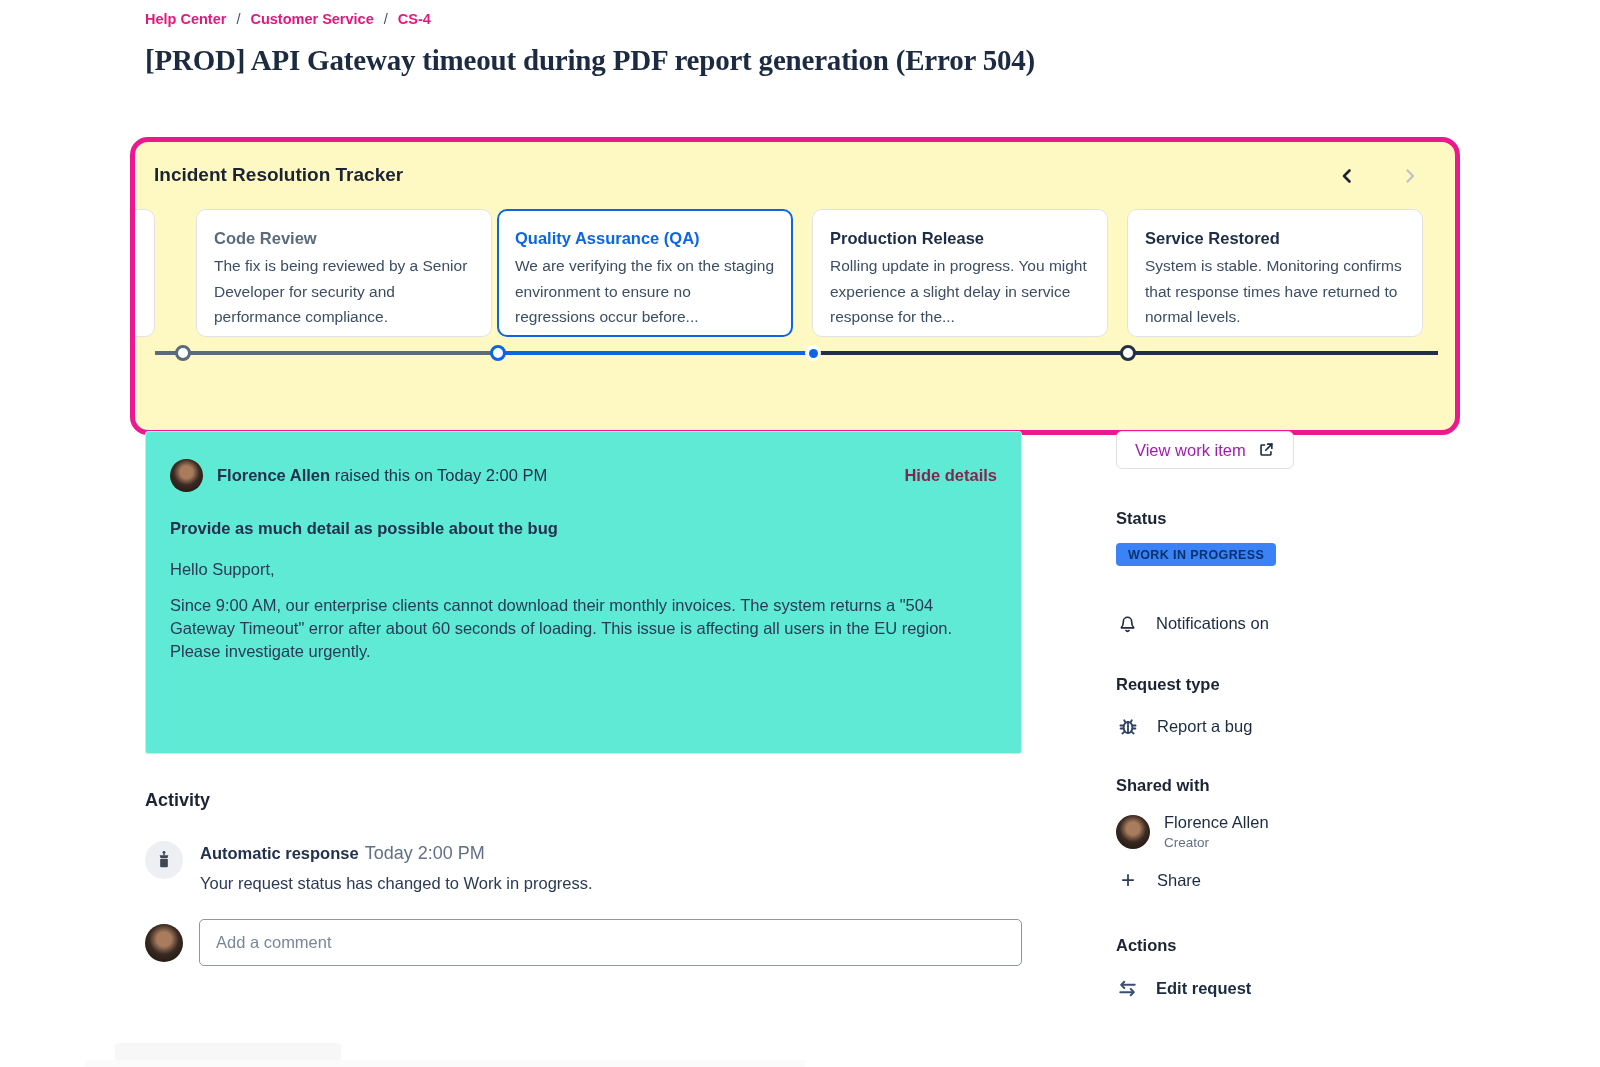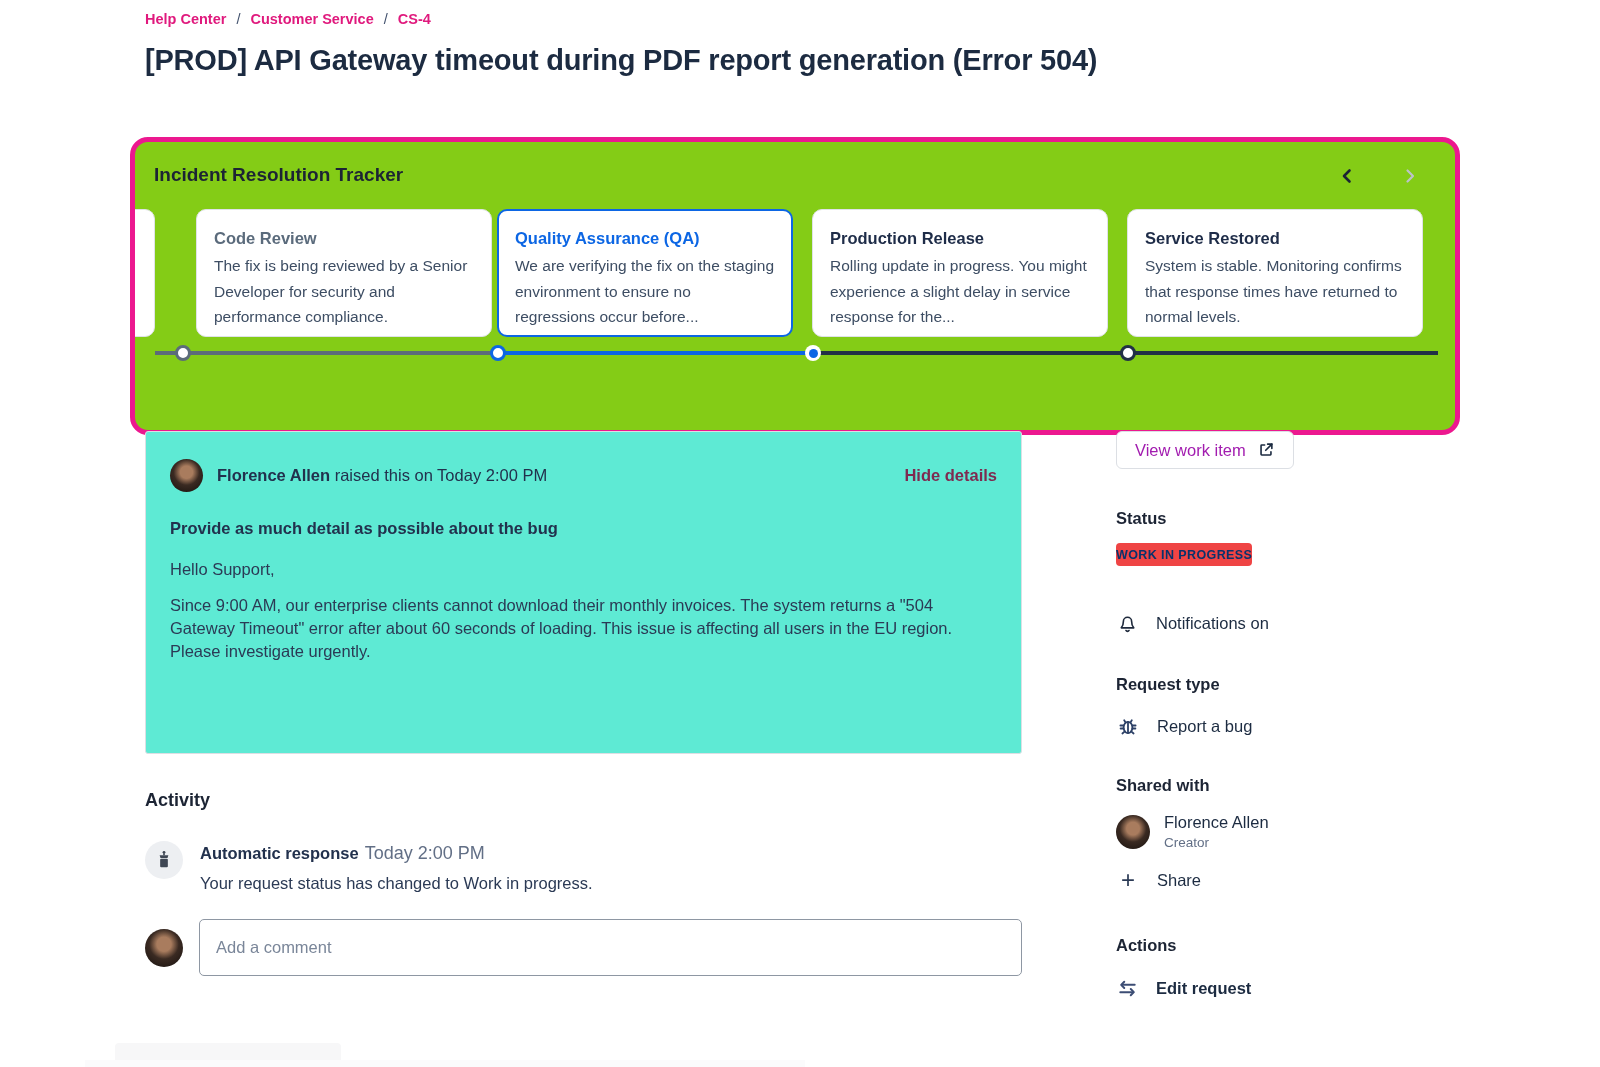--- a/index.html
+++ b/index.html
@@ -8,26 +8,26 @@
     width:1600px; height:1067px; position:relative; overflow:hidden;
     font-family:"Liberation Sans", sans-serif; color:#1c2b41;
   }
 
   
   .breadcrumb { position:absolute; left:145px; top:11px; display:flex; align-items:center; gap:10px; font-size:14.5px; font-weight:700; }
   .breadcrumb a { color:#e0197d; text-decoration:none; cursor:pointer; }
   .breadcrumb .sep { color:#42526e; font-weight:400; }
 
   
-  .page-title { position:absolute; left:145px; top:44px; font-size:29px; font-weight:600; color:#1c2b41; letter-spacing:-0.2px; }
+  .page-title { position:absolute; left:145px; top:44px; font-size:29px; font-weight:600; color:#1c2b41; letter-spacing:-0.2px;font-family:Liberation Serif, serif; }
 
   
   .tracker {
     position:absolute; left:130px; top:137px; width:1330px; height:298px;
-    border:5px solid #ec188f; border-radius:18px; background:#84cc16; overflow:hidden;
+    border:5px solid #ec188f; border-radius:18px; background:#fef9c3; overflow:hidden;
   }
   .tracker-title { position:absolute; left:19px; top:22px; font-size:19px; font-weight:700; color:#1c2434; }
   .tracker-nav { position:absolute; top:20px; width:28px; height:28px; display:flex; align-items:center; justify-content:center; background:none; border:none; cursor:pointer; }
   .tracker-nav.prev { left:1198px; }
   .tracker-nav.next { left:1261px; }
 
   .step-card {
     position:absolute; top:67px; height:128px; width:296px;
     border:1px solid #dfe2e7; border-radius:10px; background:#fff; padding:13px 17px;
   }
@@ -63,31 +63,31 @@
   .activity-title { margin-top:36px; font-size:18px; font-weight:700; color:#1c2434; }
   .auto-row { margin-top:30px; display:flex; gap:17px; }
   .bot-avatar { width:38px; height:38px; border-radius:50%; background:#edeff2; display:flex; align-items:center; justify-content:center; flex:none; }
   .auto-line1 { font-size:16.5px; color:#22314d; padding-top:2px; }
   .auto-line1 b { font-weight:700; }
   .auto-time { color:#626f86; font-size:18px; margin-left:6px; }
   .auto-line2 { margin-top:10px; font-size:16.5px; color:#2b3a55; }
 
   .comment-row { margin-top:26px; display:flex; gap:16px; align-items:center; }
   .comment-avatar { width:38px; height:38px; }
-  .comment-input { flex:1; height:57px; border:1px solid #8e97a3; border-radius:5px; padding:4px 16px; font-size:16.5px; font-family:"Liberation Sans", sans-serif; color:#1c2b41; }
+  .comment-input { flex:1; height:47px; border:1px solid #8e97a3; border-radius:5px; padding:4px 16px; font-size:16.5px; font-family:"Liberation Sans", sans-serif; color:#1c2b41; }
   .comment-input::placeholder { color:#7a8699; }
 
   
   .sidebar { position:absolute; left:1116px; top:431px; width:340px; }
   .view-btn { display:inline-flex; align-items:center; gap:11px; height:38px; padding:0 18px;
     background:#fff; border:1px solid #dcdfe4; border-radius:6px; font-size:16.5px; color:#a21caf;
     font-family:"Liberation Sans", sans-serif; cursor:pointer; }
   .side-h { margin-top:40px; font-size:16.5px; font-weight:700; color:#1c2434; }
-  .status-badge { display:inline-block; margin-top:15px; background:#ef4444; color:#09326c;
-    font-size:12.5px; font-weight:700; letter-spacing:0.4px; padding:5px 0 4px; border-radius:4px; }
+  .status-badge { display:inline-block; margin-top:15px; background:#3b82f6; color:#09326c;
+    font-size:12.5px; font-weight:700; letter-spacing:0.4px; padding:5px 12px 4px; border-radius:4px; }
   .side-row { display:flex; align-items:center; gap:17px; font-size:16.5px; color:#1c2b41; cursor:pointer; }
   .row-notifications { margin-top:46px; }
   .row-reqtype { margin-top:20px; cursor:default; }
   .person-row { margin-top:18px; display:flex; align-items:center; gap:14px; }
   .person-avatar { width:34px; height:34px; }
   .person-name { font-size:16.5px; color:#1c2b41; }
   .person-role { font-size:13.5px; color:#626f86; margin-top:3px; }
   .row-share { margin-top:20px; }
   .plus-glyph { font-size:24px; font-weight:400; color:#2b3a55; width:24px; text-align:center; line-height:20px; }
   .row-edit { margin-top:22px; font-weight:600; }

